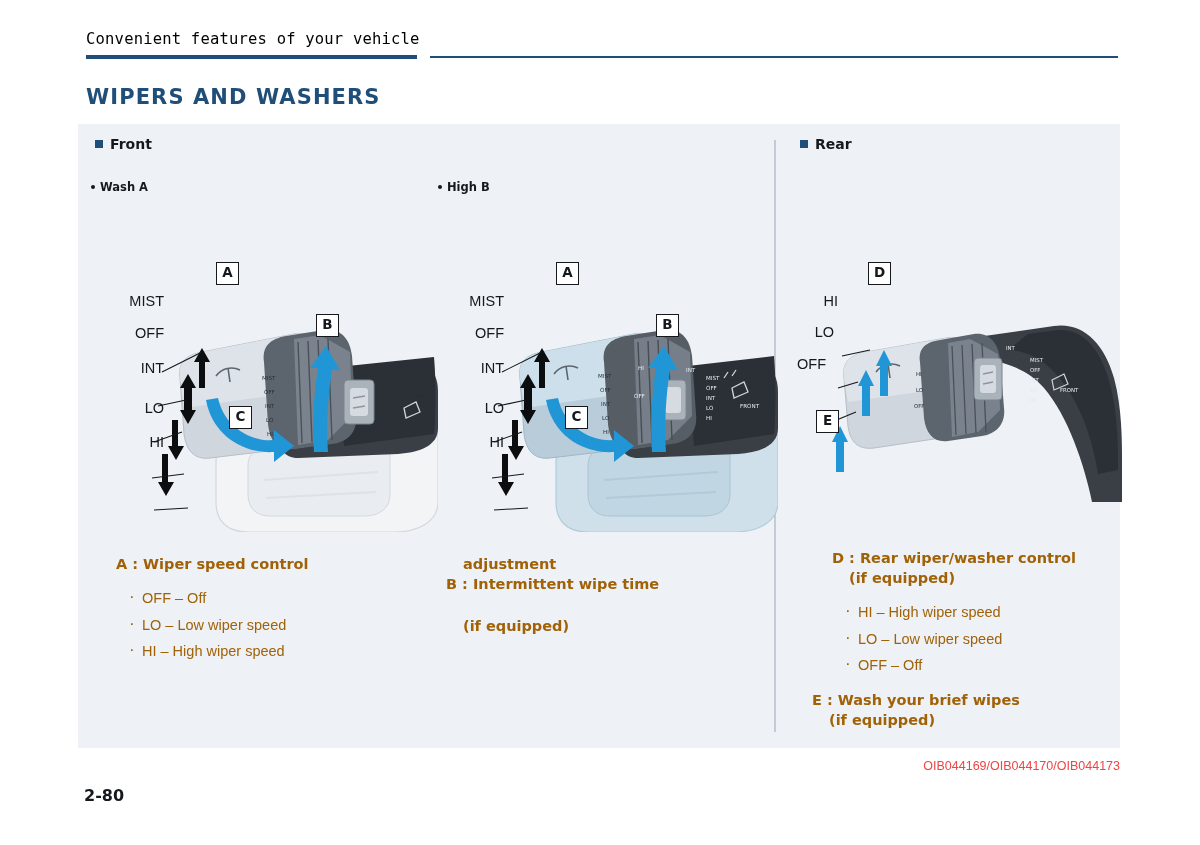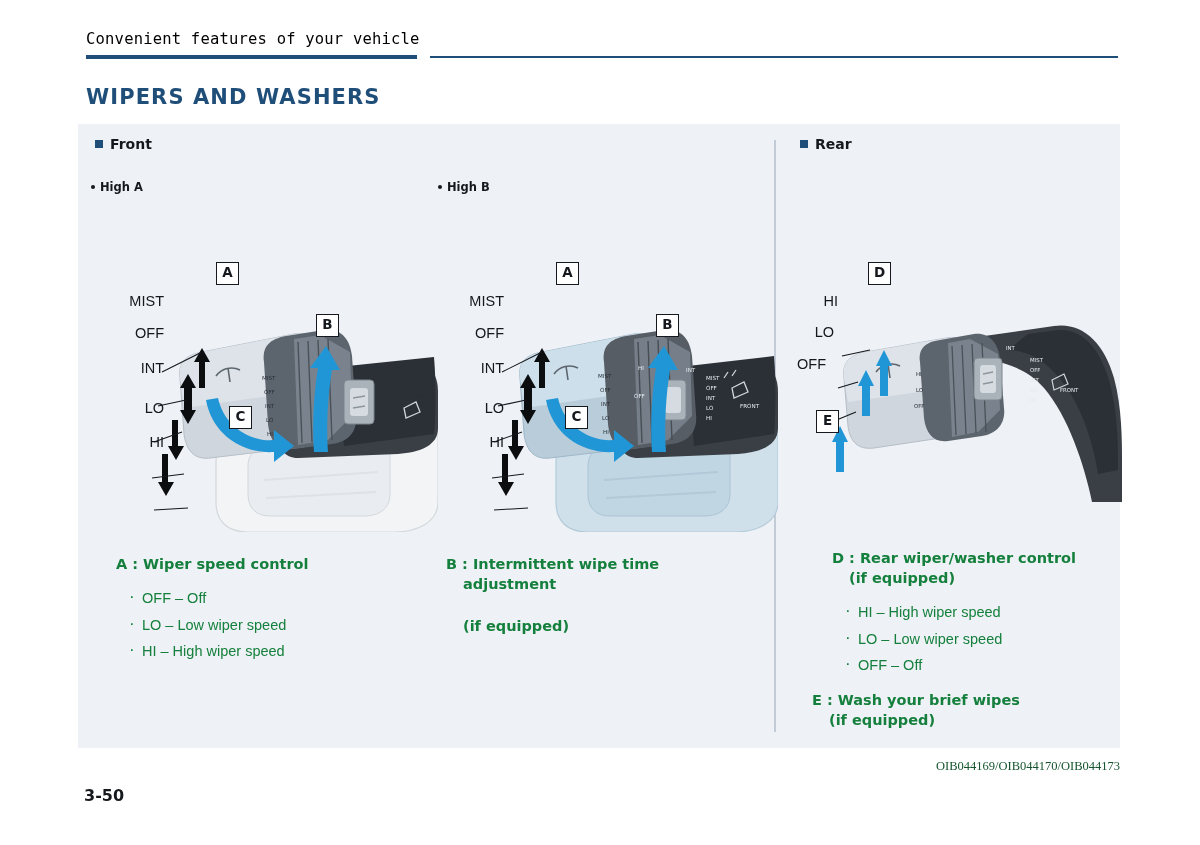--- a/index.html
+++ b/index.html
@@ -156,21 +156,21 @@
     font-size: 14.5px;
     color: #15181c;
     white-space: nowrap;
     text-align: right;
   }
 
   
   .caption {
     position: absolute;
     font-family: "Liberation Sans", sans-serif;
-    color: #15803d;
+    color: #a16207;
   }
   .caption-head {
     font-family: "DejaVu Sans", sans-serif;
     font-weight: bold;
     font-size: 14.5px;
     line-height: 20px;
     white-space: pre-line;
   }
   .caption-sub {
     font-weight: bold;
@@ -201,23 +201,23 @@
   .cap-d { left: 34px; top: 424px; width: 300px; margin-left: 20px; }
   .cap-e { left: 34px; top: 566px; width: 300px; }
 
   .cap-gap { height: 22px; }
 
   
   .image-code {
     position: absolute;
     right: 80px;
     top: 759px;
-    font-family: Liberation Serif, serif;
+    font-family: Liberation Sans, sans-serif;
     font-size: 12.5px;
-    color: #14532d;
+    color: #ef4444;
     white-space: nowrap;
   }
 
   
   .page-number {
     position: absolute;
     left: 84px;
     top: 786px;
     font-family: "DejaVu Sans", sans-serif;
     font-weight: bold;
@@ -240,21 +240,21 @@
 
 <div class="panel">
   <div class="panel-divider"></div>
 
   <div class="col col-front">
     <div class="block-label lbl-front">
       <span class="sq"></span><span>Front</span>
     </div>
 
     <div class="type-label lbl-typea">
-      <span class="dot"></span><span>High A</span>
+      <span class="dot"></span><span>Wash A</span>
     </div>
     <div class="type-label lbl-typeb">
       <span class="dot"></span><span>High B</span>
     </div>
 
     <div class="figure fig-a">
       <svg width="340" height="330" viewBox="0 0 340 330">
 
         <path d="M118 260 C118 230 140 210 178 206 L300 196 C330 194 340 210 340 232 L340 300 C340 320 320 330 296 330 L150 330 C128 330 118 318 118 300 Z" fill="#f2f4f6" stroke="#d3d8dd" stroke-width="1.2"></path>
         <path d="M150 264 C150 250 162 240 180 238 L268 231 C284 230 292 238 292 250 L292 292 C292 306 282 314 266 314 L172 314 C158 314 150 306 150 292 Z" fill="#e9edf1" stroke="#d3d8dd" stroke-width="1"></path>
@@ -427,22 +427,22 @@
     <div class="caption cap-a">
       <div class="caption-head">A : Wiper speed control</div>
       <ul class="bullets">
         <li>OFF – Off</li>
         <li>LO – Low wiper speed</li>
         <li>HI – High wiper speed</li>
       </ul>
     </div>
 
     <div class="caption cap-b">
+      <div class="caption-head caption-sub">adjustment</div>
       <div class="caption-head">B : Intermittent wipe time</div>
-      <div class="caption-head caption-sub">adjustment</div>
       <div class="cap-gap"></div>
       <div class="caption-head caption-sub">(if equipped)</div>
     </div>
   </div>
 
   <div class="col col-rear">
     <div class="block-label lbl-rear">
       <span class="sq"></span><span>Rear</span>
     </div>
 
@@ -525,13 +525,13 @@
     </div>
 
     <div class="caption cap-e">
       <div class="caption-head">E : Wash your brief wipes</div>
       <div class="caption-head caption-sub">(if equipped)</div>
     </div>
   </div>
 </div>
 
 <div class="image-code">OIB044169/OIB044170/OIB044173</div>
-<div class="page-number">3-50</div>
+<div class="page-number">2-80</div>
 
 </body></html>

